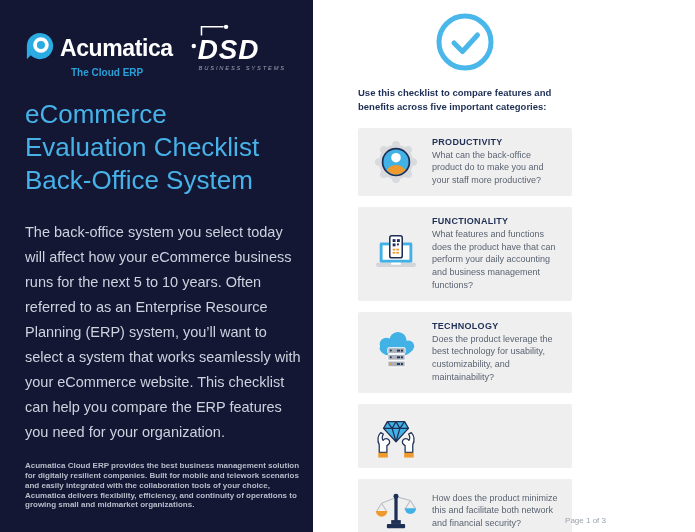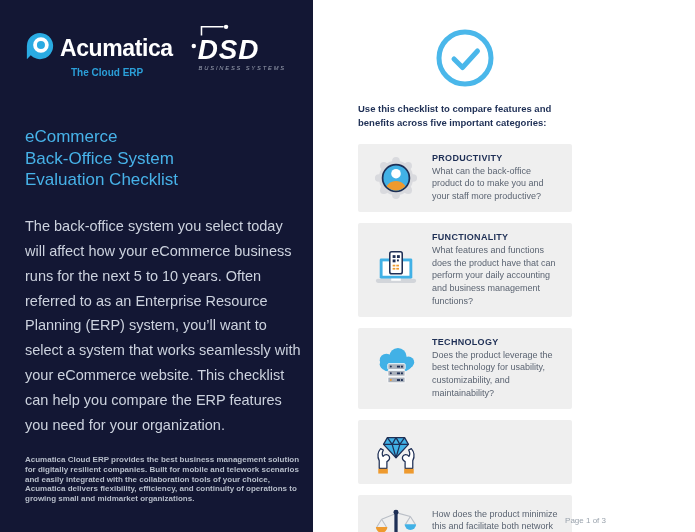--- a/index.html
+++ b/index.html
@@ -9,30 +9,30 @@
   
   .left-panel{flex:0 0 313px;width:313px;background:#131734;box-sizing:border-box;
               padding:20px 8px 0 25px;}
   .logo-row{display:flex;align-items:flex-start;gap:16px;}
   .acu{padding-top:11px;}
   .acu-top{display:flex;align-items:center;gap:5px;}
   .acu-name{color:#ffffff;font-size:23px;font-weight:bold;letter-spacing:-0.4px;}
   .acu-tagline{color:#2b9fd8;font-size:10px;font-weight:bold;margin:2px 0 0 46px;}
   .dsd{padding-top:0;font-style:italic;}
 
-  .title{margin:48px 0 0;color:#47b2e8;font-size:17px;line-height:1.27;font-weight:400;}
+  .title{margin:20px 0 0;color:#47b2e8;font-size:26px;line-height:1.27;font-weight:400;}
   .title span{display:block;}
   .intro-par{margin:23px 0 0;color:#ccd2de;font-size:14.5px;line-height:1.72;}
   .fineprint{margin-top:17px;color:#b6bdc9;font-size:8px;line-height:1.22;font-weight:bold;
              padding-right:4px;}
   .fineprint p{margin:0 0 8px;}
 
   
   .right-panel{flex:1;position:relative;box-sizing:border-box;background:#ffffff;
-               padding:28px 42px 0 45px;}
+               padding:12px 42px 0 45px;}
   .check-badge{display:flex;justify-content:center;margin-bottom:14px;}
   .checklist-intro{color:#1e2f55;font-weight:bold;font-size:9.5px;line-height:1.5;margin:0 0 13px;}
   .cards{display:flex;flex-direction:column;gap:11px;}
   .card{background:#efefef;border-radius:2px;display:flex;align-items:center;gap:13px;
         padding:9px 12px 9px 15px;}
   .card-icon{flex:0 0 46px;height:46px;display:flex;align-items:center;justify-content:center;}
   .card-text{flex:1;}
   .card-title{color:#1e2f55;font-weight:bold;font-size:9px;letter-spacing:0.3px;margin-bottom:2px;}
   .card-desc{color:#5b6472;font-size:9px;line-height:1.42;}
   .page-footer{position:absolute;right:8px;bottom:7px;font-size:8px;color:#9aa3ad;}
@@ -64,22 +64,22 @@
           <path d="M13 16 V7 H36" stroke="#ffffff" stroke-width="1.6" fill="none"></path>
           <circle cx="38.6" cy="7" r="2.3" fill="#ffffff"></circle>
           <text x="9" y="41" font-size="29" font-weight="bold" fill="#ffffff" letter-spacing="1">DSD</text>
           <text x="10" y="52" font-size="6" fill="#9aa0b0" letter-spacing="1.9">BUSINESS SYSTEMS</text>
         </svg>
       </div>
     </div>
 
     <h1 class="title">
       <span>eCommerce</span>
+      <span>Evaluation Checklist</span>
       <span>Back-Office System</span>
-      <span>Evaluation Checklist</span>
     </h1>
 
     <p class="intro-par">The back-office system you select today will affect how your eCommerce business runs for the next 5 to 10 years. Often referred to as an Enterprise Resource Planning (ERP) system, you’ll want to select a system that works seamlessly with your eCommerce website. This checklist can help you compare the ERP features you need for your organization.</p>
 
     <div class="fineprint">
       <p>Acumatica Cloud ERP provides the best business management solution for digitally resilient companies. Built for mobile and telework scenarios and easily integrated with the collaboration tools of your choice, Acumatica delivers flexibility, efficiency, and continuity of operations to growing small and midmarket organizations.</p>
 
     </div>
   </aside>
 

